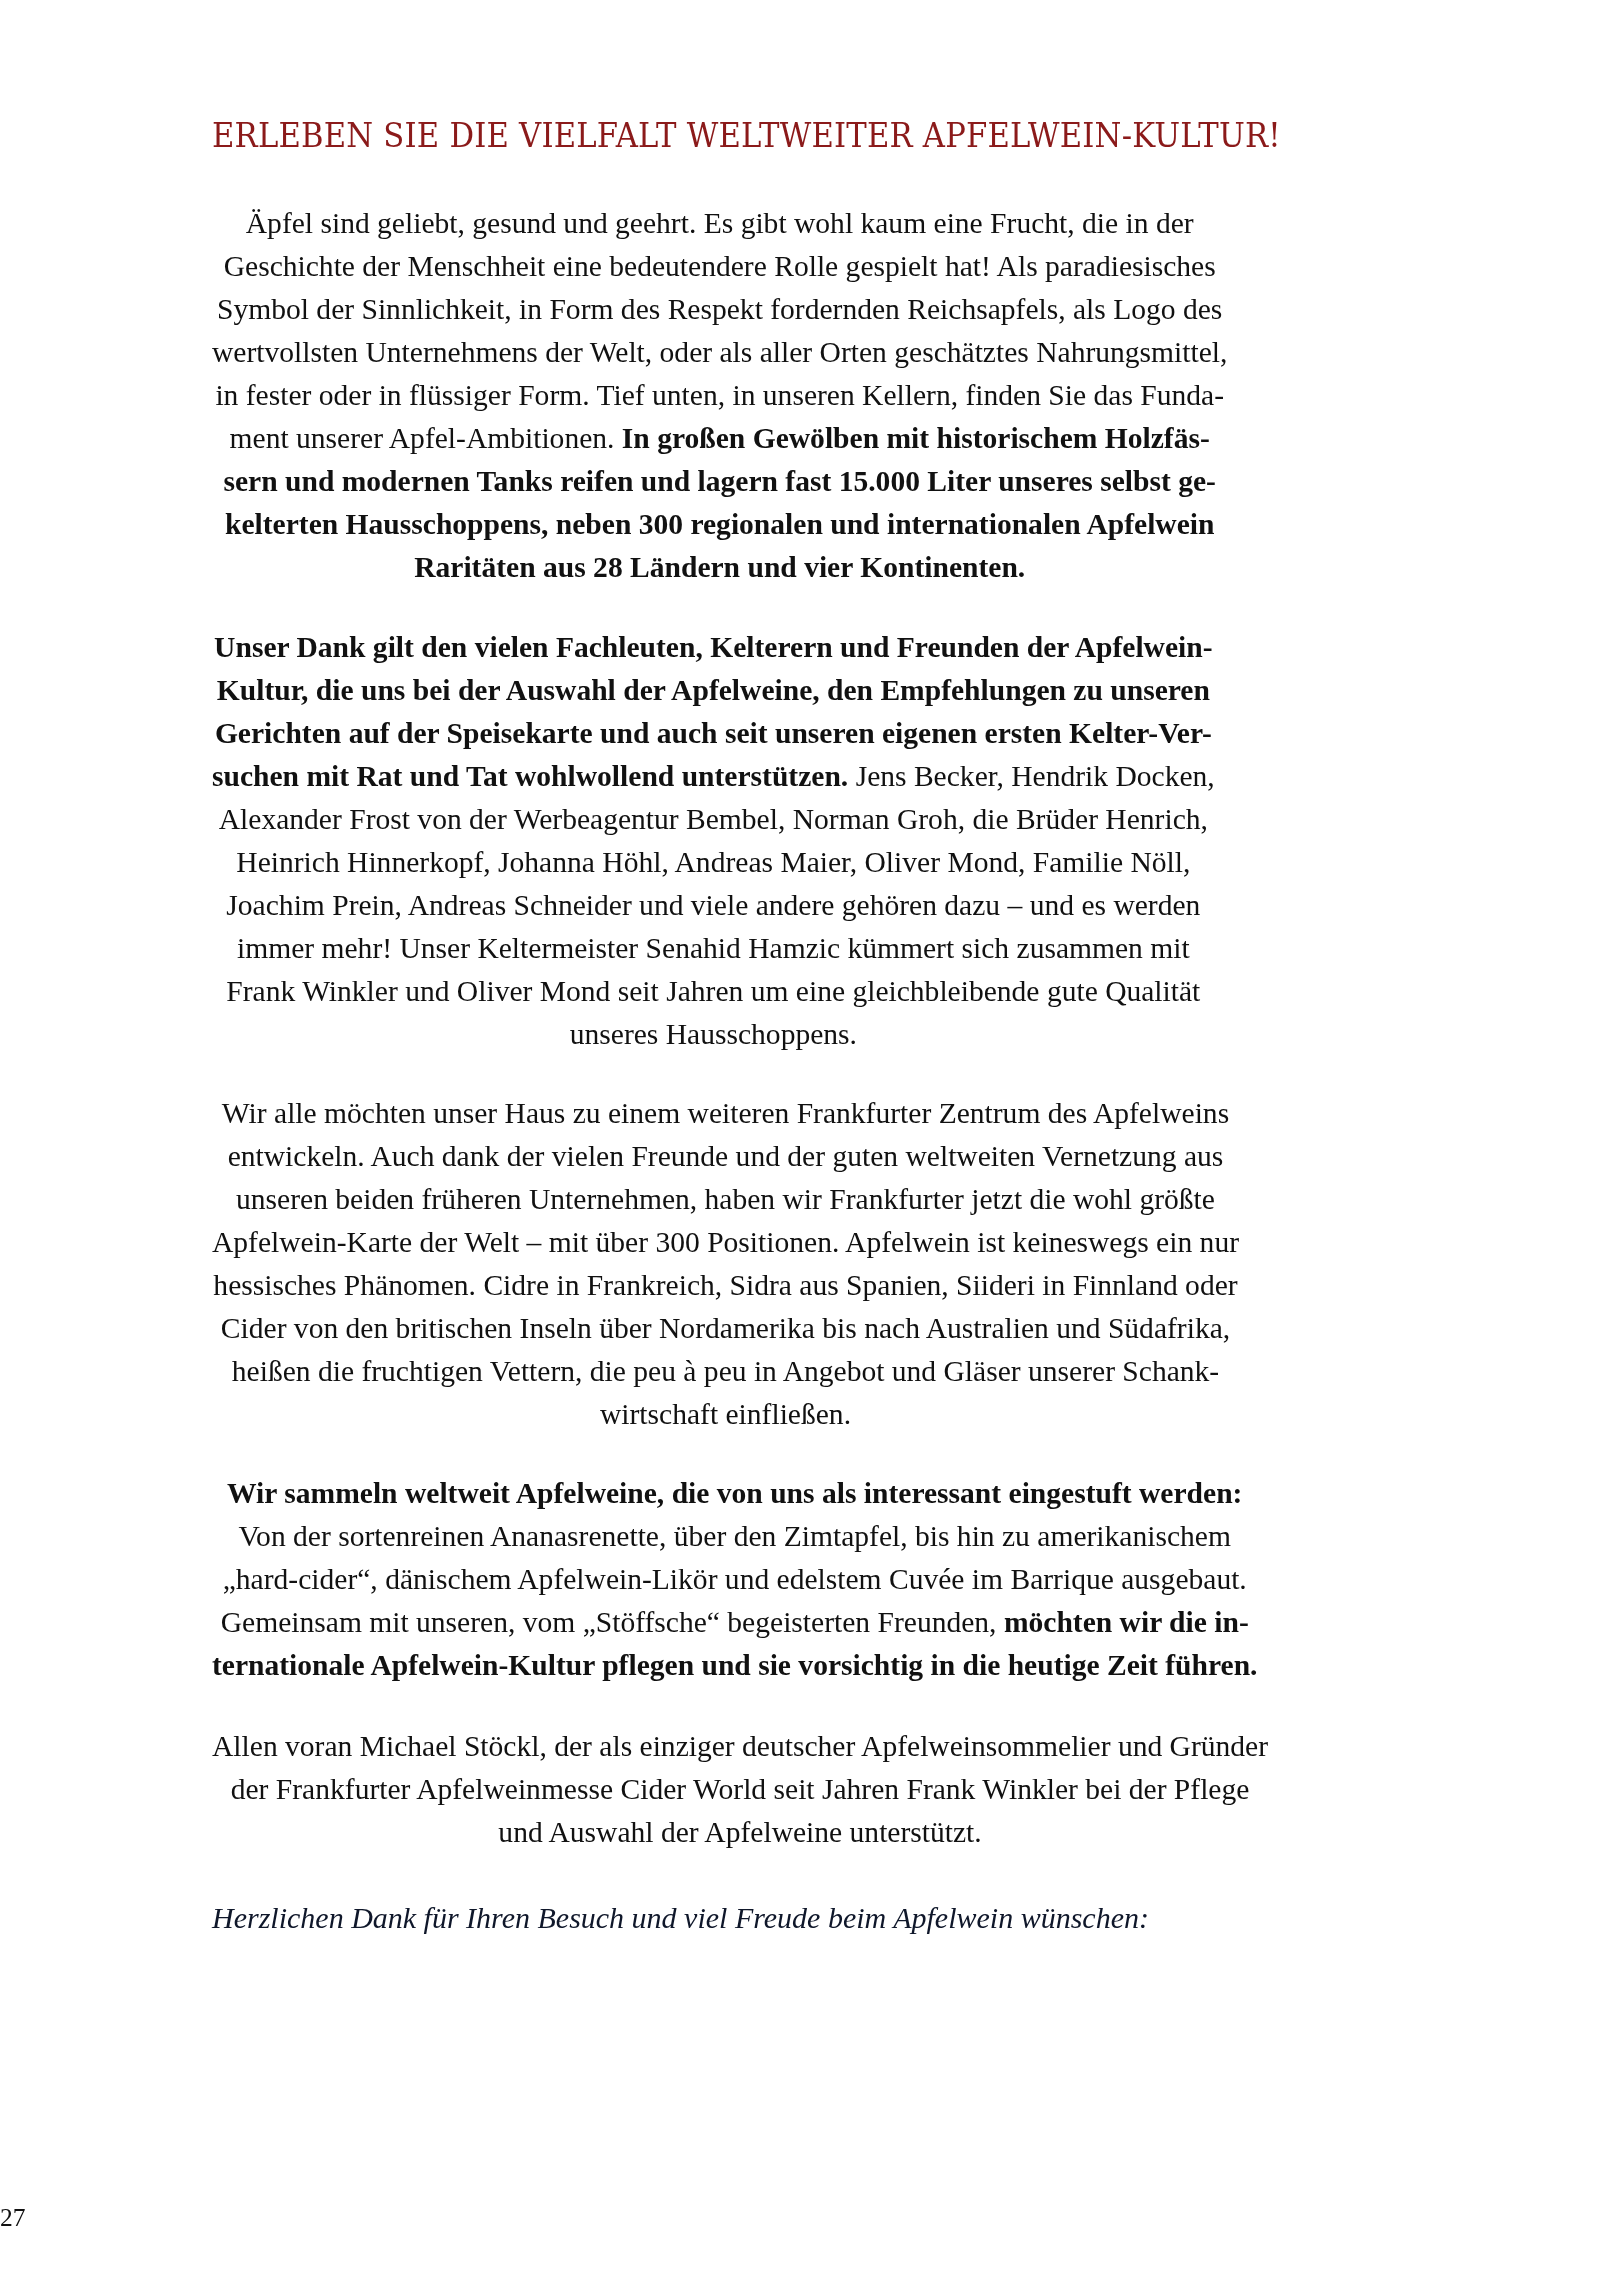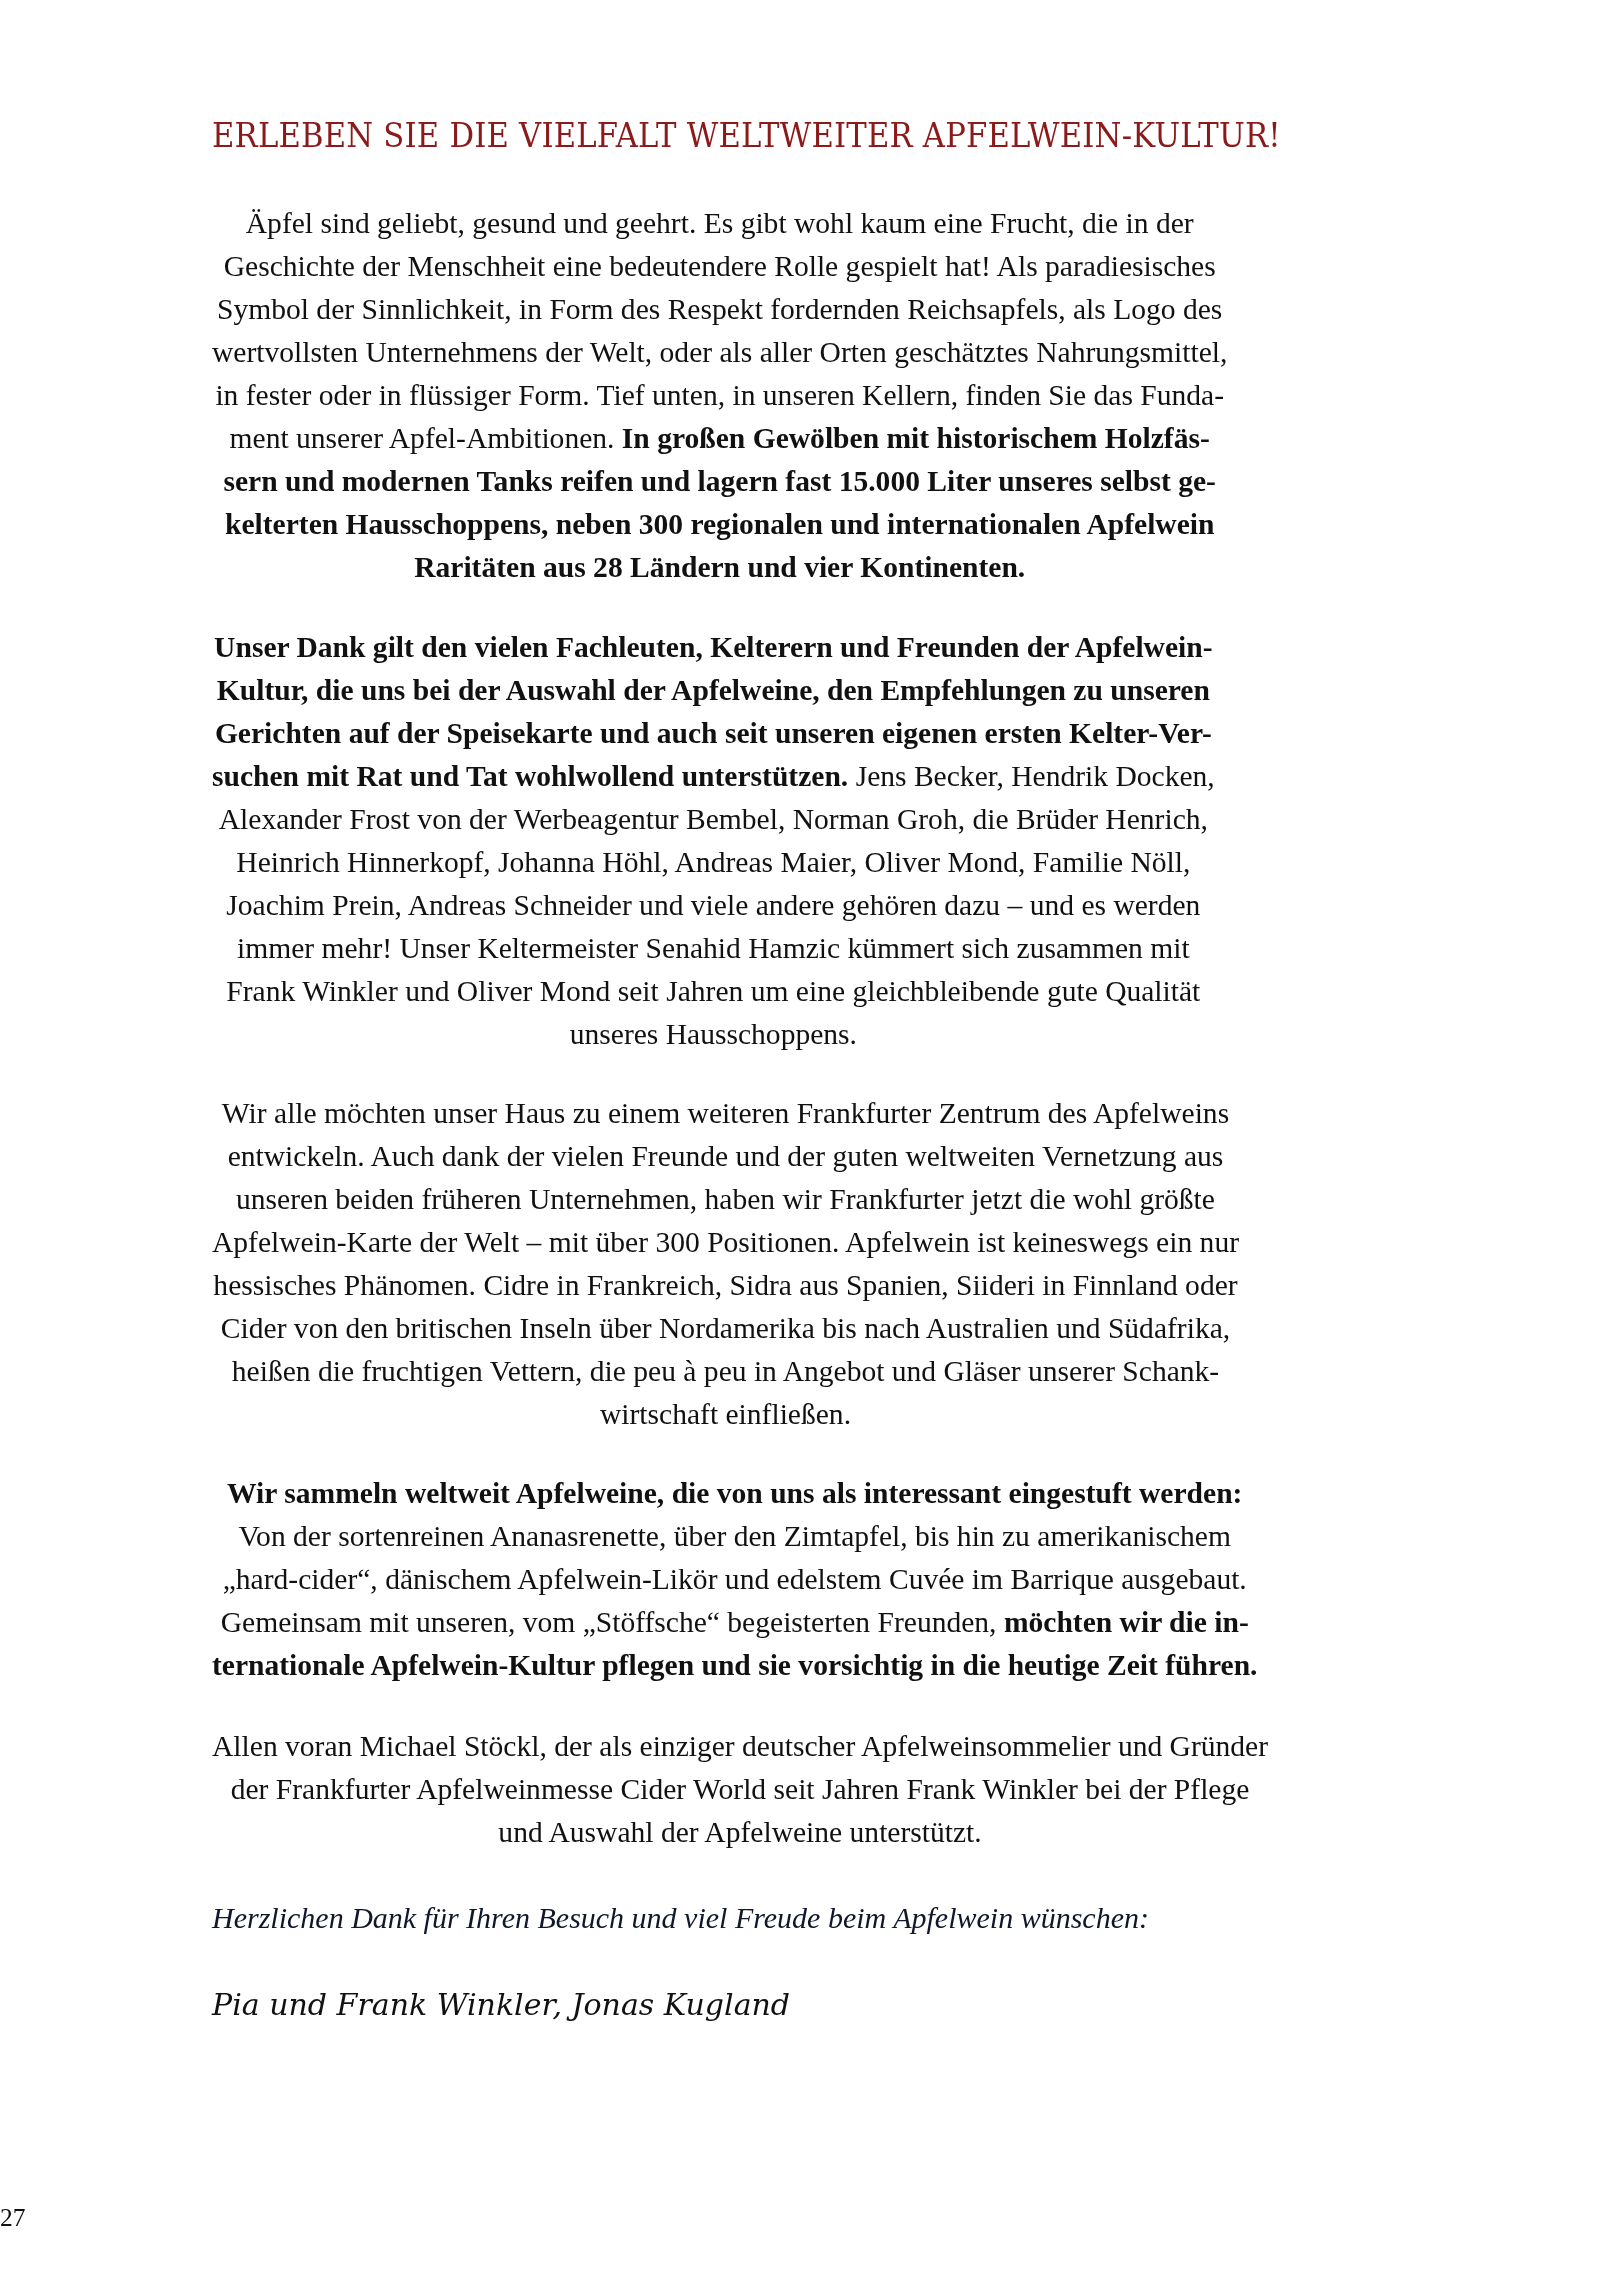--- a/index.html
+++ b/index.html
@@ -66,18 +66,17 @@
     </div>
   <div class="para" id="p4" style="top:1724px">
       <span class="line" style="transform: scaleX(0.985);"><span>Allen voran Michael Stöckl, der als einziger deutscher Apfelweinsommelier und Gründer</span></span>
       <span class="line" style="transform: scaleX(0.985);"><span>der Frankfurter Apfelweinmesse Cider World seit Jahren Frank Winkler bei der Pflege</span></span>
       <span class="line" style="transform: scaleX(0.985);"><span>und Auswahl der Apfelweine unterstützt.</span></span>
     </div>
 
   <div class="para red" style="top:1896px;white-space:nowrap">Herzlichen Dank für Ihren Besuch und viel Freude beim Apfelwein wünschen:</div>
 
   <div class="script" style="top:1980px">
-    <span class="line">Pia und Frank Winkler, Jonas Kugland</span>
   </div>
 </div>
 
 <div class="pagenum">27</div>
 
 
 </body></html>

